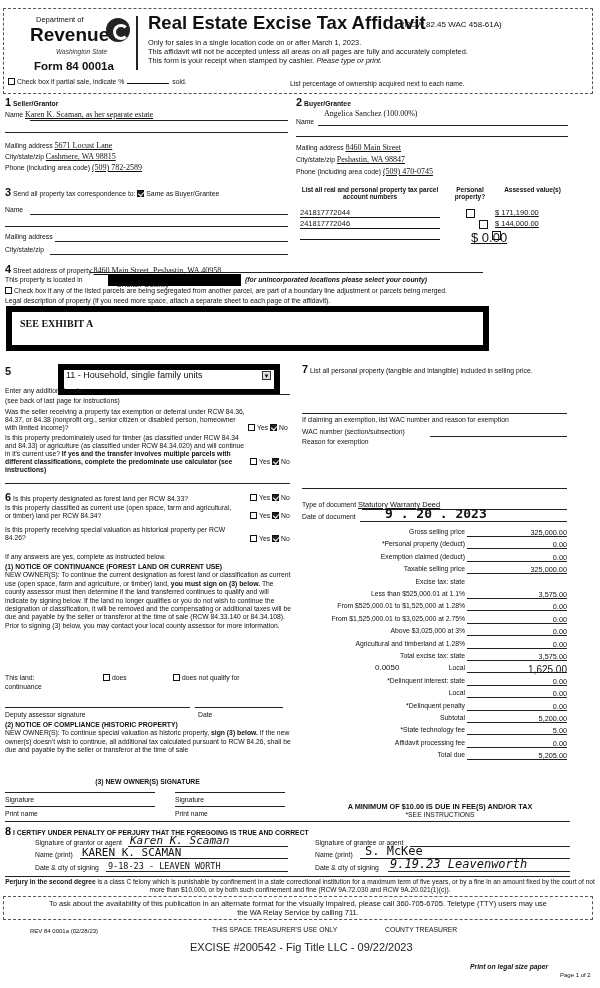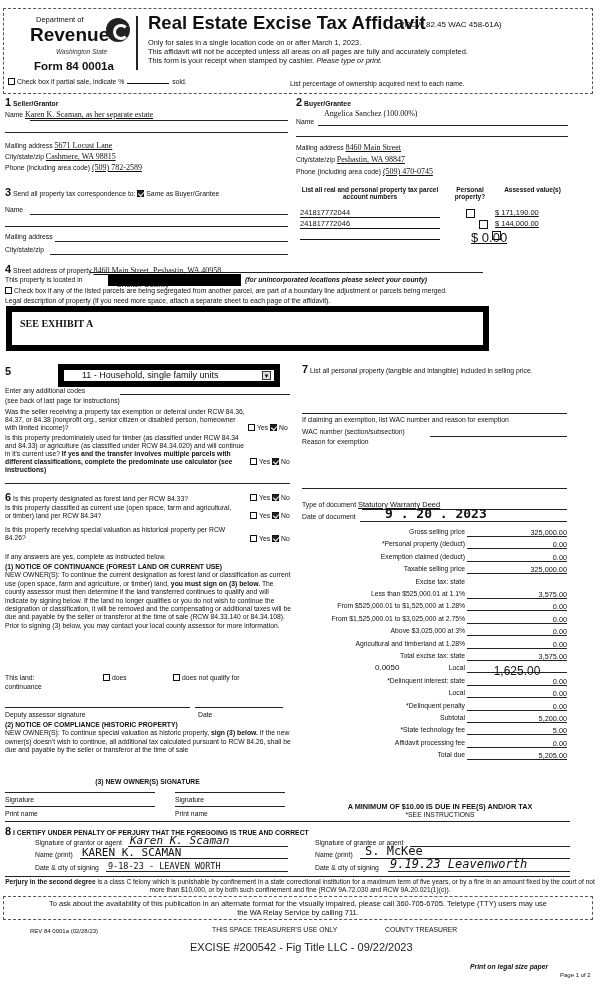--- a/index.html
+++ b/index.html
@@ -86,21 +86,21 @@
 <div class="abs lbl" style="left:5px;top:263px"><span class="secn">4</span> <span>Street address of property</span> <span class="fld">8460 Main Street, Peshastin, WA 40958</span></div>
 <div class="abs line" style="left:90px;top:272px;width:393px"></div>
 <div class="abs lbl" style="left:5px;top:276px">This property is located in</div>
 <div class="abs box" style="left:108px;top:274px;width:133px;height:11px;font-size:8px;padding-left:2px">Chelan County</div>
 <div class="abs lbl" style="left:245px;top:276px;font-style:italic;font-weight:bold">(for unincorporated locations please select your county)</div>
 <div class="abs lbl" style="left:5px;top:287px"><span class="cb"></span><span>Check box if any of the listed parcels are being segregated from another parcel, are part of a boundary line adjustment or parcels being merged.</span></div>
 <div class="abs lbl" style="left:5px;top:297px">Legal description of property (If you need more space, attach a separate sheet to each page of the affidavit).</div>
 <div class="abs box" style="left:6px;top:306px;width:483px;height:45px;padding:6px 8px;font-family:'Liberation Serif',serif;font-weight:bold;font-size:10px">SEE EXHIBIT A</div>
 
 <div class="abs secn" style="left:5px;top:365px">5</div>
-<div class="abs box" style="left:58px;top:364px;width:222px;height:23px;font-size:9px;padding-left:18px"><span>11 - Household, single family units</span><span style="position:absolute;right:3px;top:1px;width:9px;height:9px;border:1px solid #333;background:#ddd;font-size:6px;text-align:center;line-height:8px">▼</span></div>
+<div class="abs box" style="left:58px;top:364px;width:222px;height:31px;font-size:9px;padding-left:2px"><span>11 - Household, single family units</span><span style="position:absolute;right:3px;top:1px;width:9px;height:9px;border:1px solid #333;background:#ddd;font-size:6px;text-align:center;line-height:8px">▼</span></div>
 <div class="abs lbl" style="left:5px;top:387px">Enter any additional codes</div>
 <div class="abs line" style="left:120px;top:394px;width:170px"></div>
 <div class="abs lbl" style="left:5px;top:397px">(see back of last page for instructions)</div>
 <div class="abs lbl" style="left:5px;top:408px;width:240px;line-height:8px">Was the seller receiving a property tax exemption or deferral under RCW 84.36, 84.37, or 84.38 (nonprofit org., senior citizen or disabled person, homeowner with limited income)?</div>
 <div class="abs lbl" style="left:248px;top:424px"><span class="cb"></span><span>Yes</span> <span class="cb chk"></span><span>No</span></div>
 <div class="abs lbl" style="left:5px;top:434px;width:240px;line-height:8px"><span>Is this property predominately used for timber (as classified under RCW 84.34 and 84.33) or agriculture (as classified under RCW 84.34.020) and will continue in it's current use?</span> <b>If yes and the transfer involves multiple parcels with different classifications, complete the predominate use calculator (see instructions)</b></div>
 <div class="abs lbl" style="left:250px;top:458px"><span class="cb"></span><span>Yes</span> <span class="cb chk"></span><span>No</span></div>
 <div class="abs line" style="left:5px;top:483px;width:285px"></div>
 
 <div class="abs lbl" style="left:5px;top:491px"><span class="secn">6</span> <span>Is this property designated as forest land per RCW 84.33?</span></div>
@@ -171,21 +171,21 @@
       <div class="abs" style="left:467px;top:627.2px;width:100px;text-align:right;font-size:7.3px">0.00</div>
     <div class="abs lbl r" style="left:300px;top:639.6px;width:165px">Agricultural and timberland at 1.28%</div>
     <div class="abs line" style="left:467px;top:647.6px;width:100px"></div>
       <div class="abs" style="left:467px;top:639.6px;width:100px;text-align:right;font-size:7.3px">0.00</div>
     <div class="abs lbl r" style="left:300px;top:652px;width:165px">Total excise tax: state</div>
     <div class="abs line" style="left:467px;top:660px;width:100px"></div>
       <div class="abs" style="left:467px;top:652px;width:100px;text-align:right;font-size:7.3px">3,575.00</div>
     <div class="abs lbl r" style="left:300px;top:664.4px;width:165px">Local</div>
     <div class="abs" style="left:375px;top:663.4px;font-size:8px">0.0050</div>
     <div class="abs line" style="left:467px;top:672.4px;width:100px"></div>
-      <div class="abs" style="left:467px;top:664.4px;width:100px;text-align:center;font-size:12px">1,625.00</div>
+      <div class="abs" style="left:467px;top:664.4px;width:100px;text-align:right;font-size:10px">1,625.00</div>
     <div class="abs lbl r" style="left:300px;top:676.8px;width:165px">*Delinquent interest: state</div>
     <div class="abs line" style="left:467px;top:684.8px;width:100px"></div>
       <div class="abs" style="left:467px;top:676.8px;width:100px;text-align:right;font-size:7.3px">0.00</div>
     <div class="abs lbl r" style="left:300px;top:689.2px;width:165px">Local</div>
     <div class="abs line" style="left:467px;top:697.2px;width:100px"></div>
       <div class="abs" style="left:467px;top:689.2px;width:100px;text-align:right;font-size:7.3px">0.00</div>
     <div class="abs lbl r" style="left:300px;top:701.6px;width:165px">*Delinquent penalty</div>
     <div class="abs line" style="left:467px;top:709.6px;width:100px"></div>
       <div class="abs" style="left:467px;top:701.6px;width:100px;text-align:right;font-size:7.3px">0.00</div>
     <div class="abs lbl r" style="left:300px;top:714px;width:165px">Subtotal</div>

